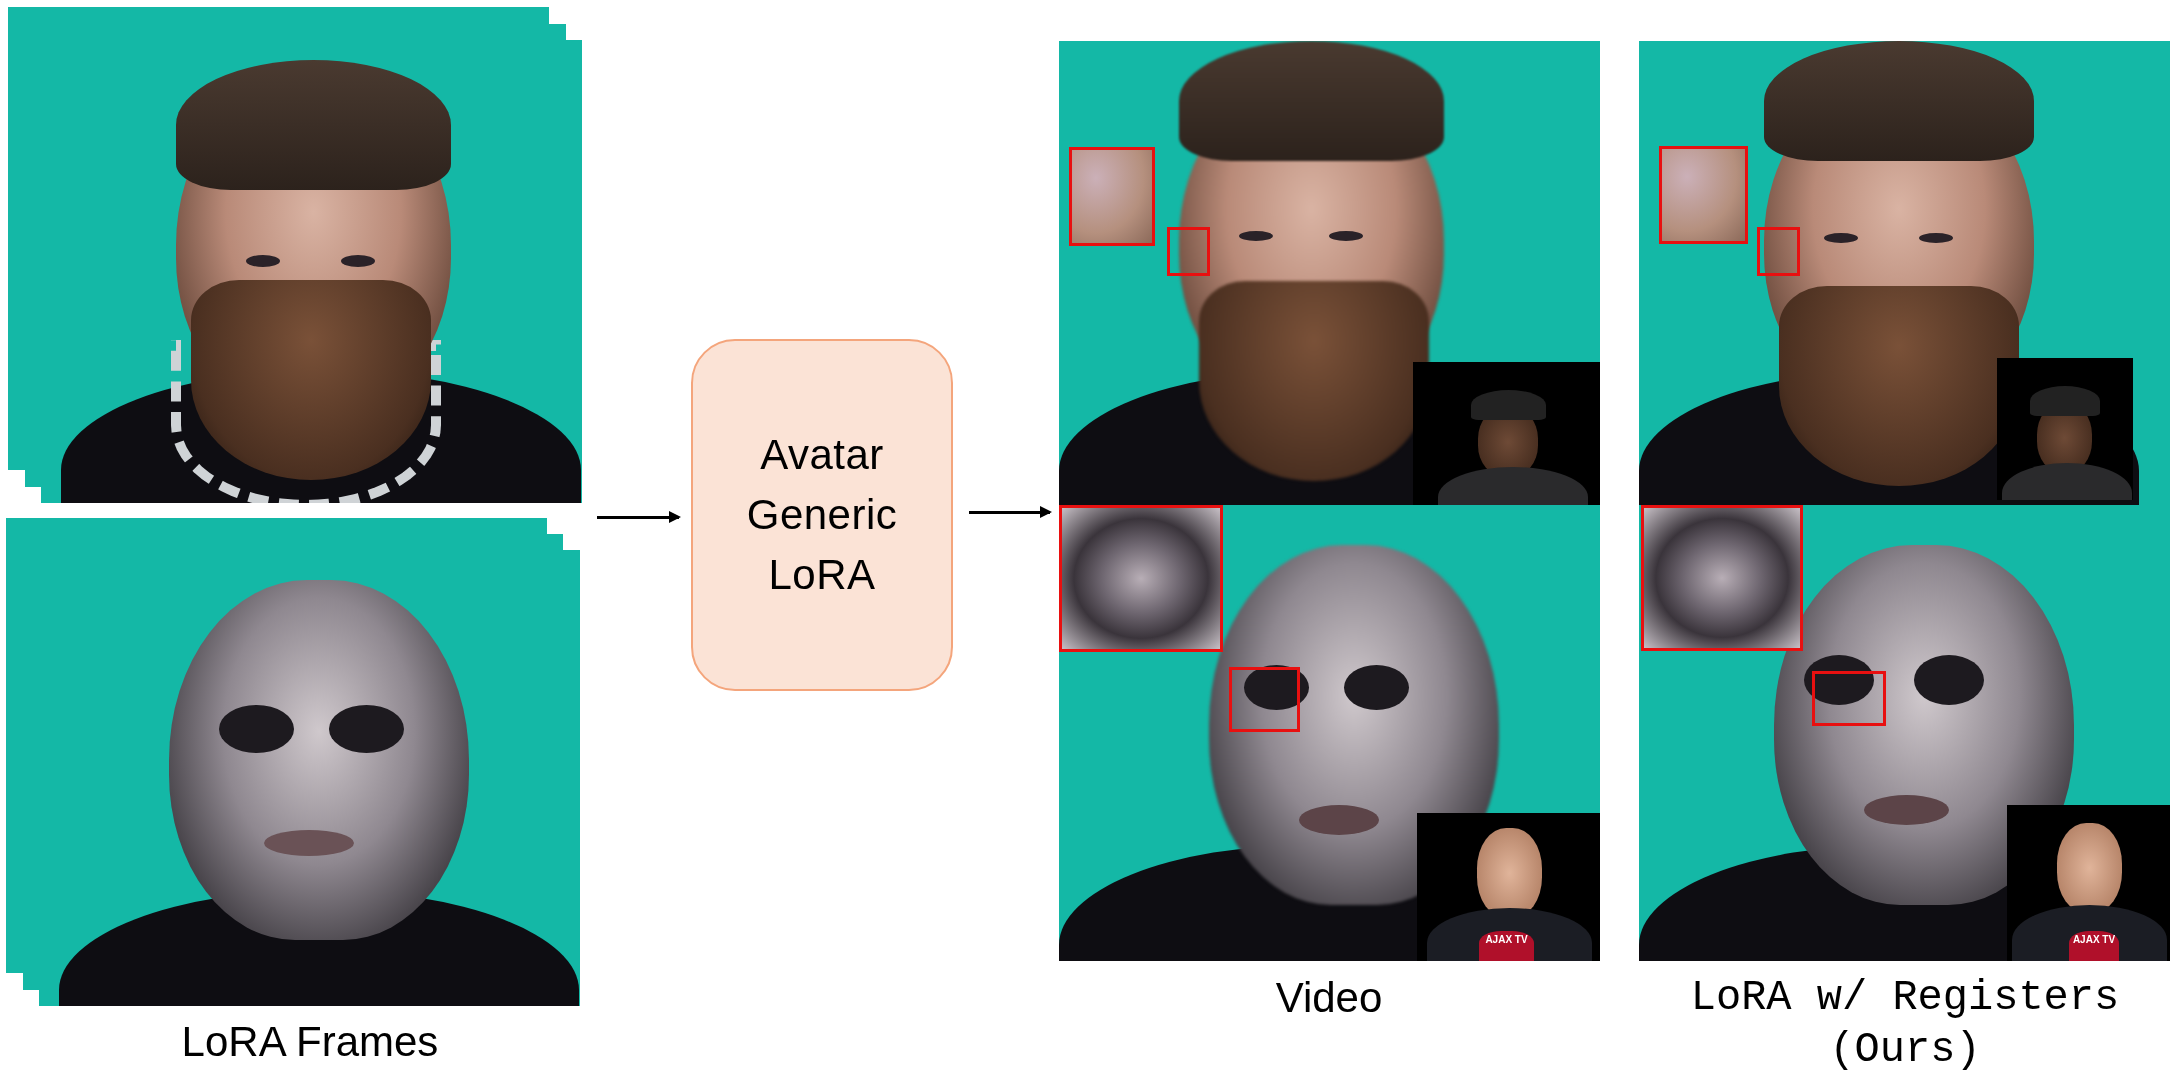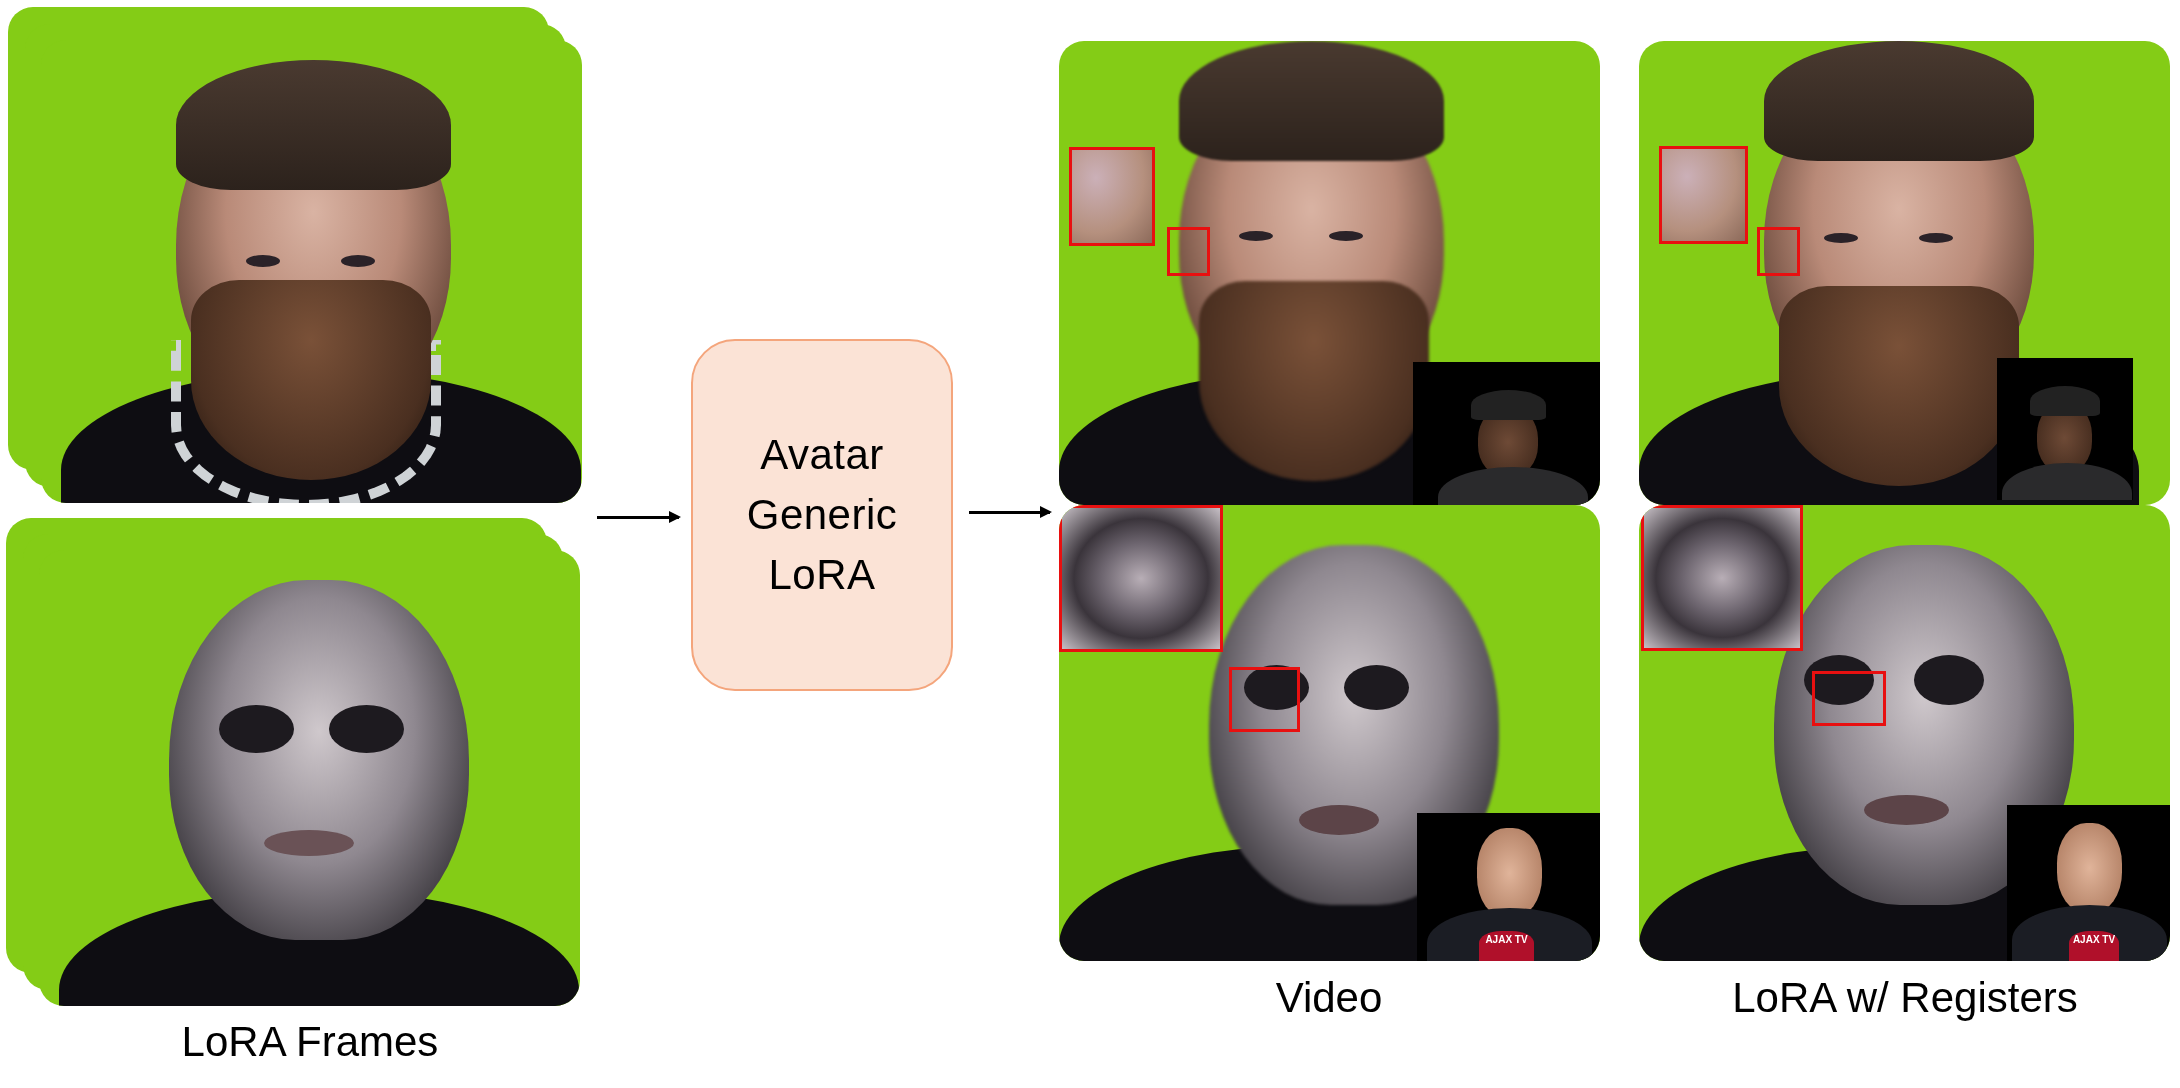--- a/index.html
+++ b/index.html
@@ -1,18 +1,18 @@
 <!DOCTYPE html>
 <html><head>
 <meta charset="utf-8">
 <style>
   html, body { margin:0; padding:0; background:#ffffff; }
   body { width:2180px; height:1088px; position:relative; overflow:hidden;
          font-family:"Liberation Sans", "DejaVu Sans", sans-serif; color:#000; }
-  .frame { position:absolute; background:#84cc16; overflow:hidden;border-radius:25px; }
+  .frame { position:absolute; background:#14b8a6; overflow:hidden; }
   
   .face { position:absolute; border-radius:46% 46% 42% 42% / 50% 50% 46% 46%; }
   .face.tan { background: radial-gradient(ellipse at 50% 40%, #d9b3a3 0%, #b98a78 45%, #6b4a3c 80%, #2a1a14 100%); }
   .face.skull { background: radial-gradient(ellipse at 50% 42%, #cfc8cc 0%, #8f8890 45%, #4a464c 75%, #1a181b 100%); }
   .hair { position:absolute; border-radius:50% 50% 20% 20%; background:linear-gradient(#4a3a30,#2c221c); }
   .beard { position:absolute; border-radius:20% 20% 50% 50%; background:radial-gradient(ellipse at 50% 30%, #7a5138, #4a2f20 70%, #1a100a); }
   .shoulders { position:absolute; border-radius:50% 50% 0 0; background:#0e0d12; }
   .chain { position:absolute; border-radius:0 0 50% 50%; border:10px dashed #cfd3d6; border-top:none; }
   .eye { position:absolute; border-radius:50%; background:#2a2228; }
   .eye.skull-eye { background:#1d1a1f; }
@@ -132,16 +132,17 @@
     <div class="eye skull-eye" style="left:275px;top:150px;width:70px;height:50px;"></div>
     <div class="mouth" style="left:225px;top:290px;width:85px;height:30px;background:#5c4448;"></div>
     <div class="redbox zoom-skull" style="left:2px;top:0px;width:162px;height:146px;"></div>
     <div class="redbox" style="left:173px;top:166px;width:74px;height:55px;"></div>
     <div class="driver" style="left:368px;top:300px;width:163px;height:156px;">
       <div class="dface" style="left:50px;top:18px;width:65px;height:90px;background:radial-gradient(#e0b49a,#a87458);"></div>
       <div class="shoulders" style="left:5px;top:100px;width:155px;height:70px;background:#1b1d24;"></div>
       <div class="mic" style="left:62px;top:126px;width:50px;height:30px;">AJAX TV</div>
     </div>
   </div>
-  <div class="caption" style="left:1655px;top:972px;width:500px;">
+  <div class="caption" style="left:1655px;top:972px;width:500px;font-family:Liberation Mono, monospace;">
     <div>LoRA w/ Registers</div>
+    <div>(Ours)</div>
   </div>
 </div>
 
 </body></html>

